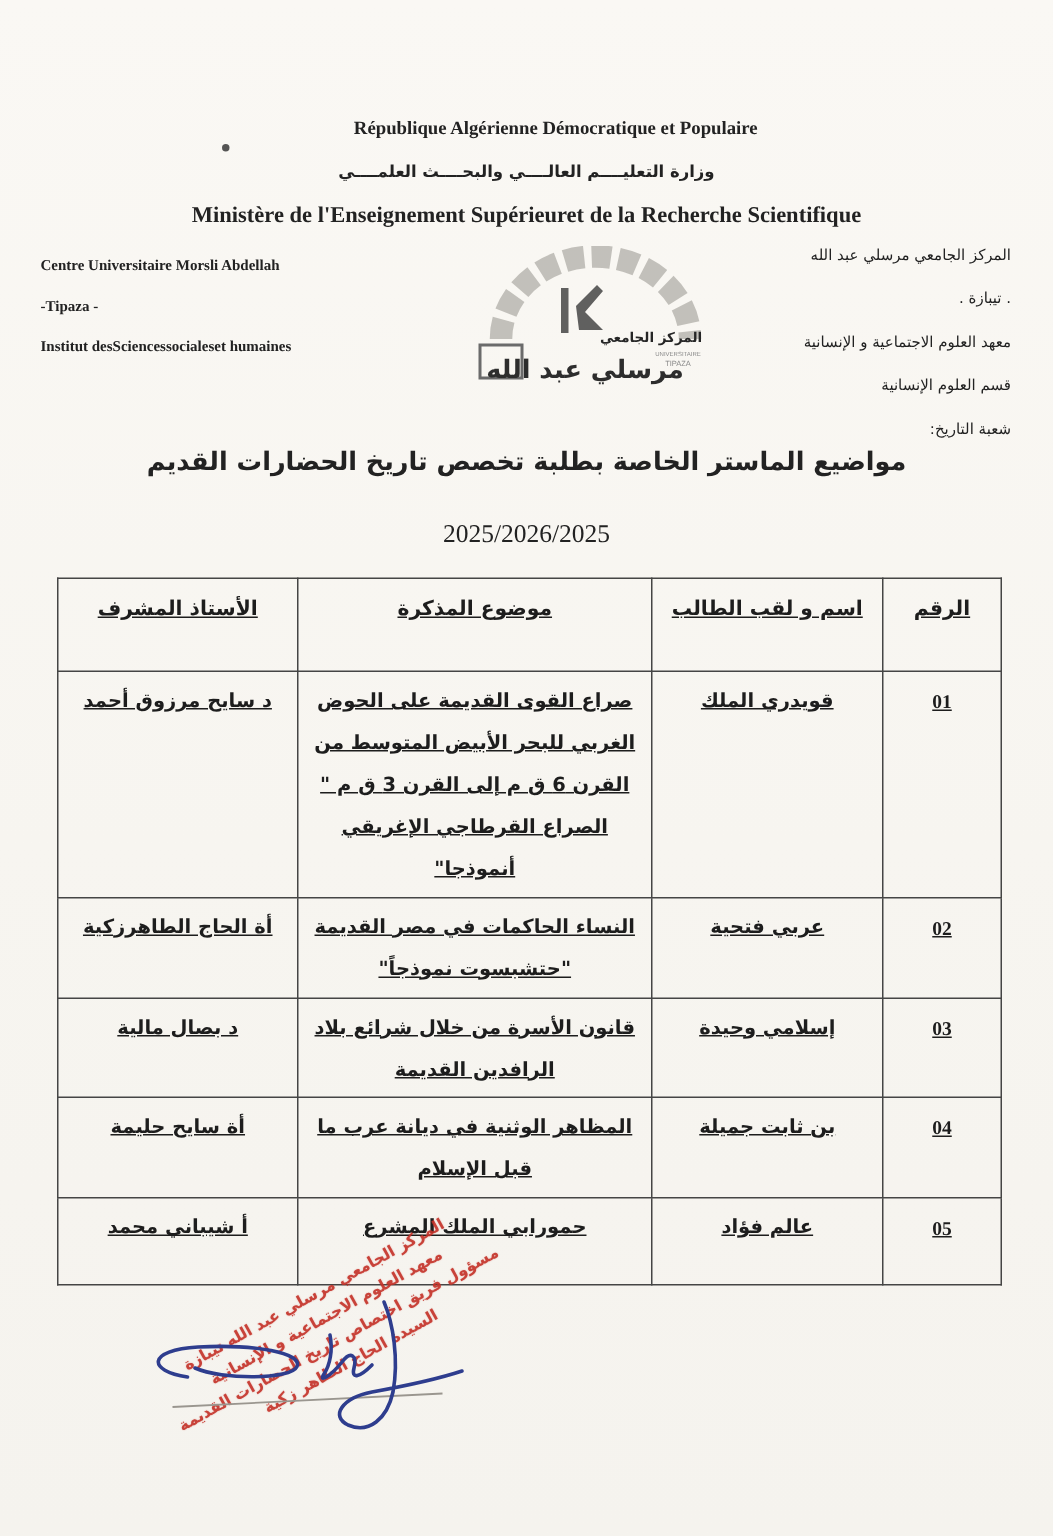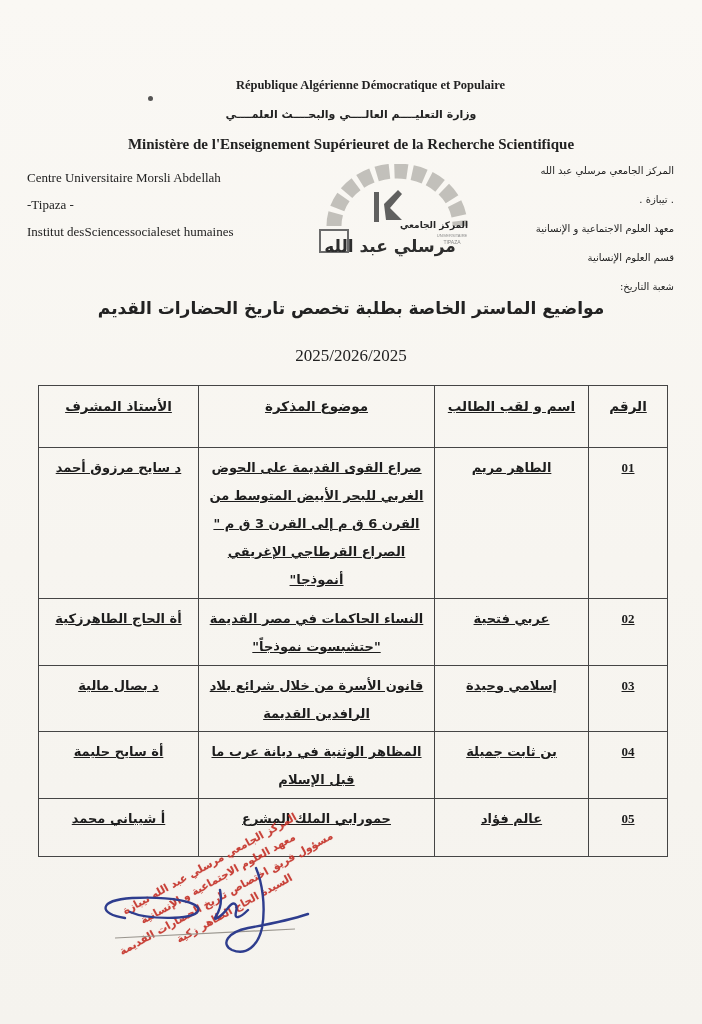--- a/index.html
+++ b/index.html
@@ -15,21 +15,21 @@
     position:absolute;inset:0;
     background:linear-gradient(180deg,#faf8f4 0%,#f7f5f0 55%,#f5f3ee 100%);
   }
   .ar{font-family:"DejaVu Sans","Liberation Serif",sans-serif;direction:rtl;}
   .center-line{position:absolute;left:0;right:0;text-align:center;}
   .h-ar1{top:46px;font-size:11px;font-weight:700;letter-spacing:.3px;}
   .h-fr1{top:78px;font-size:12.5px;font-weight:700;margin-left:39px;}
   .h-ar2{top:108px;font-size:11px;font-weight:700;}
   .h-fr2{top:136px;font-size:15px;font-weight:700;}
 
-  .left-block{position:absolute;left:27px;top:164px;font-size:13px;font-weight:400;line-height:27px;}
+  .left-block{position:absolute;left:27px;top:164px;font-size:10px;font-weight:700;line-height:27px;}
   .left-block div{white-space:nowrap;}
 
   .right-block{position:absolute;right:28px;top:156px;font-size:10px;font-weight:400;line-height:29px;}
   .right-block div{white-space:nowrap;}
 
   .logo{position:absolute;left:312px;top:164px;width:170px;height:102px;}
 
   .doc-title{position:absolute;left:0;right:0;top:298px;text-align:center;font-size:17px;font-weight:700;}
   .doc-year{position:absolute;left:0;right:0;top:346px;text-align:center;font-size:17px;font-family:"Liberation Serif",serif;}
 
@@ -121,21 +121,21 @@
       <tr>
         <th>الرقم</th>
         <th>اسم و لقب الطالب</th>
         <th>موضوع المذكرة</th>
         <th>الأستاذ المشرف</th>
       </tr>
     </thead>
     <tbody>
       <tr>
         <td class="num">01</td>
-        <td>الطاهر مريم</td>
+        <td>قويدري الملك</td>
         <td>صراع القوى القديمة على الحوض الغربي للبحر الأبيض المتوسط من القرن 6 ق م إلى القرن 3 ق م " الصراع القرطاجي الإغريقي أنموذجا"</td>
         <td>د سايح مرزوق أحمد</td>
       </tr>
       <tr>
         <td class="num">02</td>
         <td>عربي فتحية</td>
         <td>النساء الحاكمات في مصر القديمة "حتشبسوت نموذجاً"</td>
         <td>أة الحاج الطاهرزكية</td>
       </tr>
       <tr>

